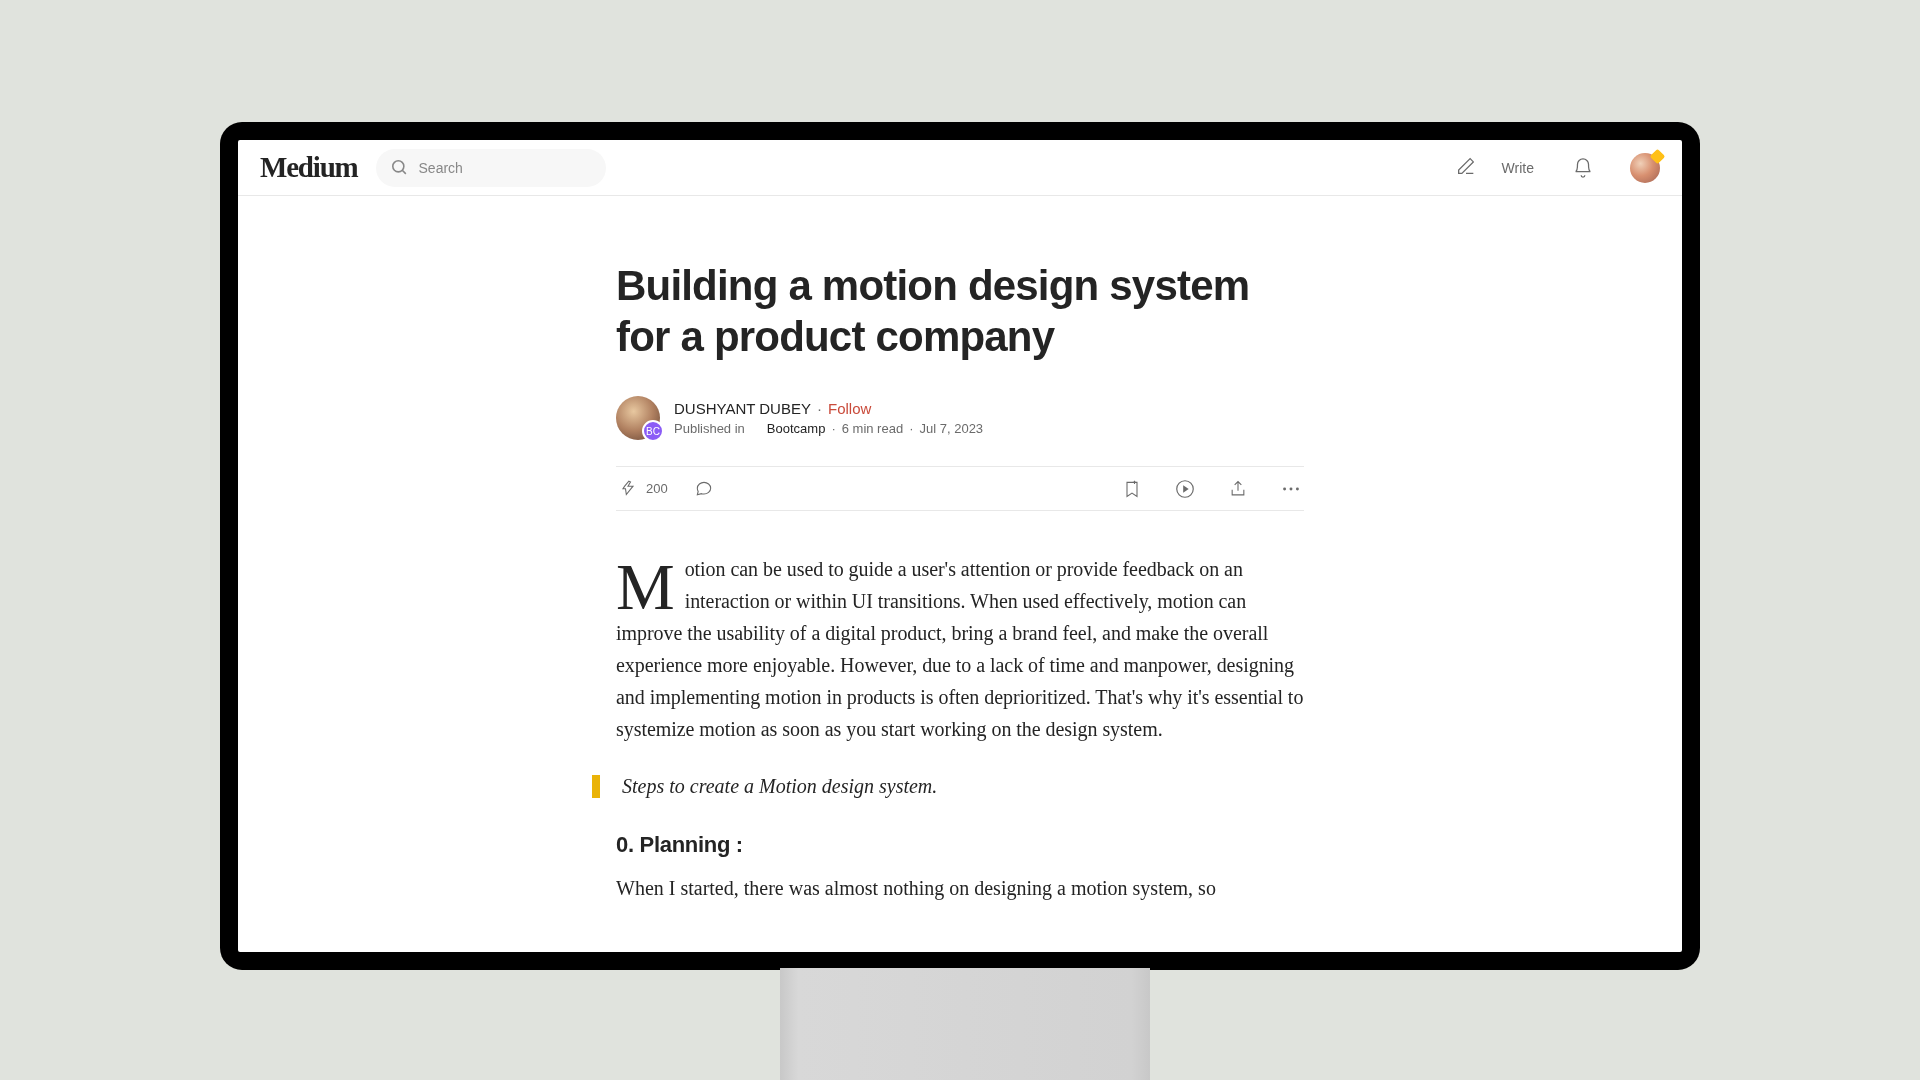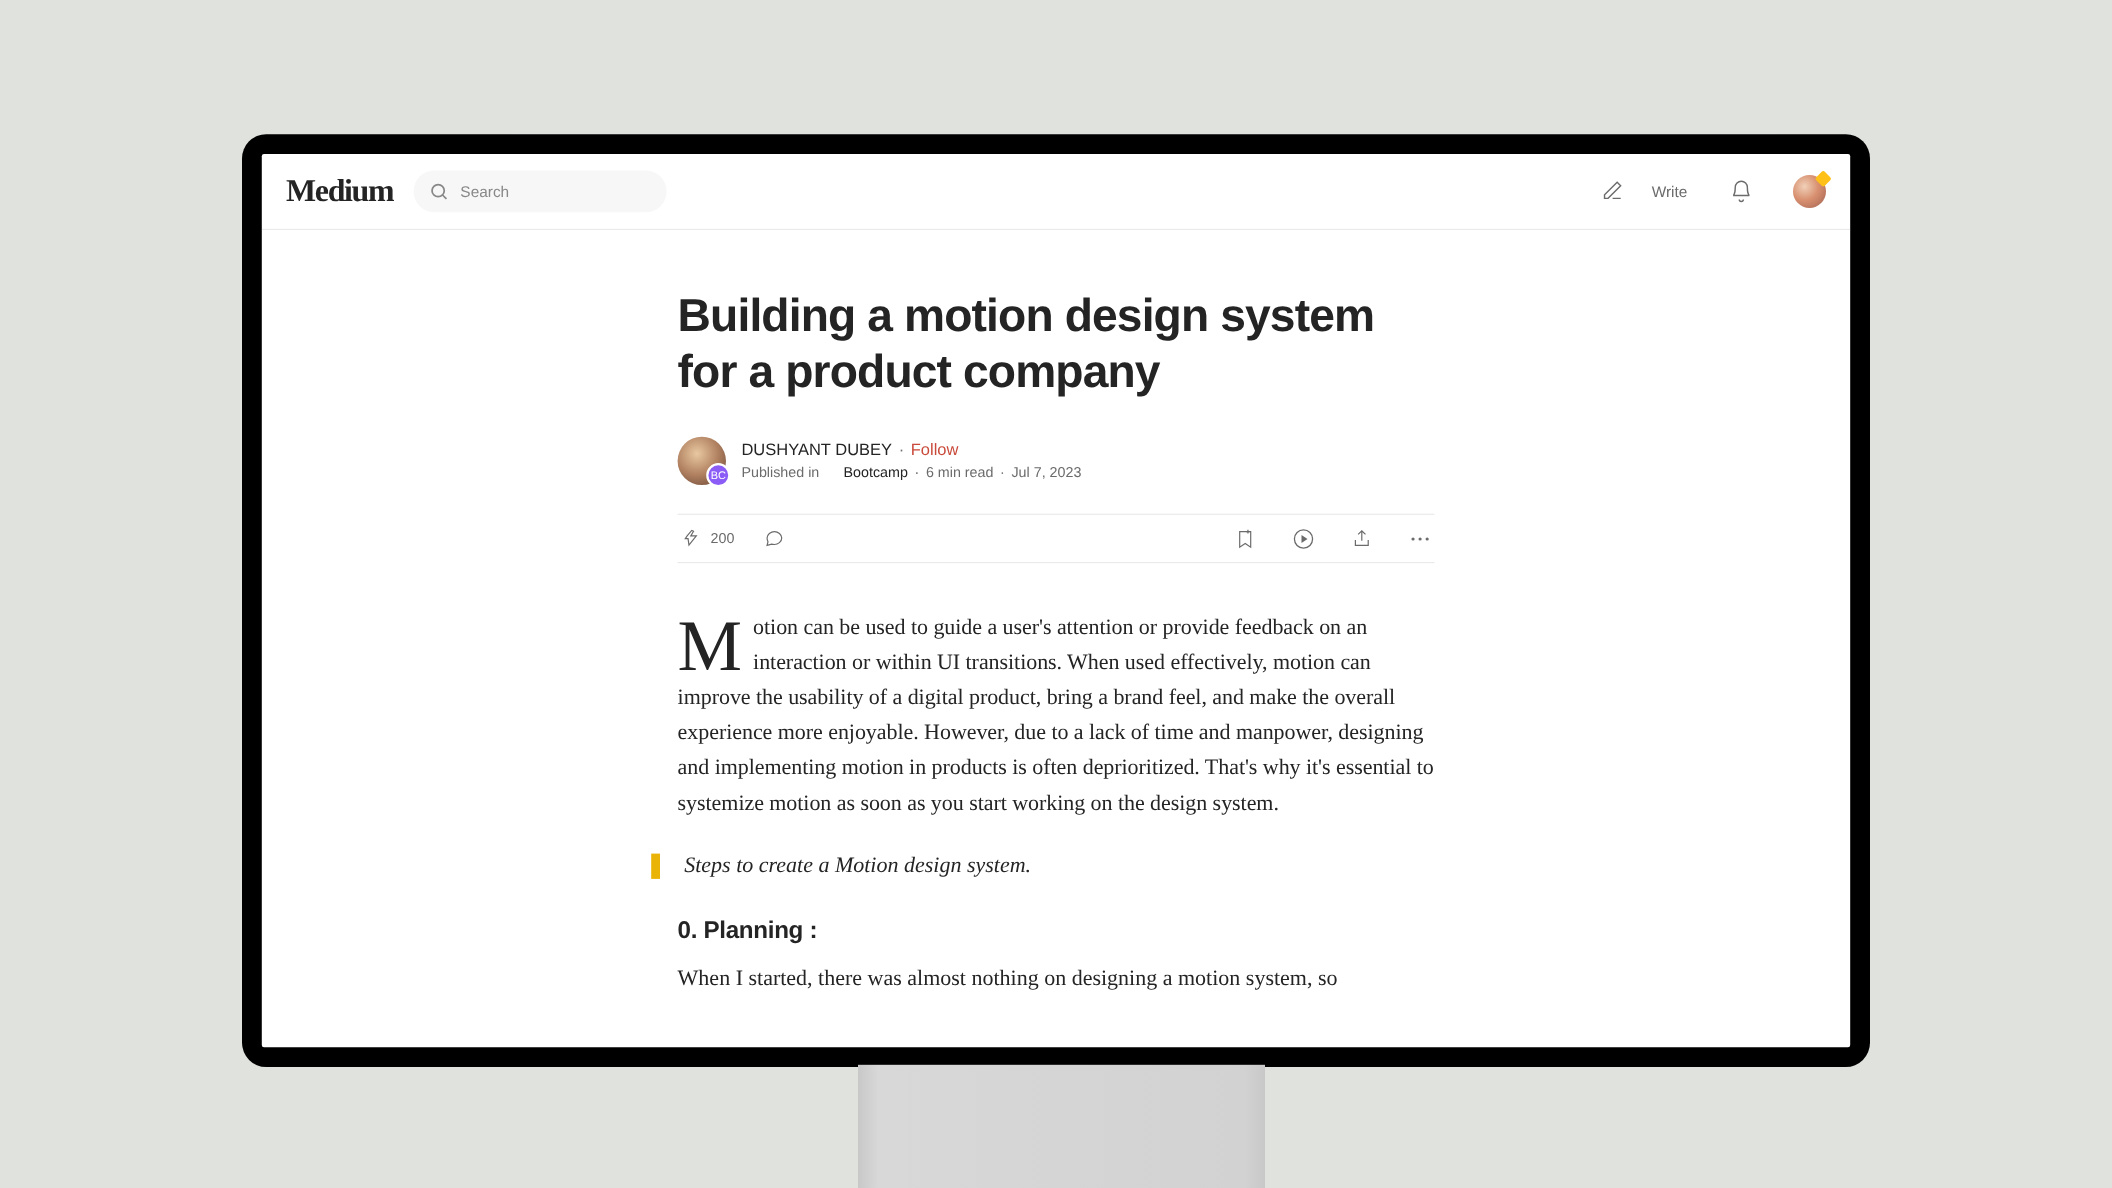--- a/index.html
+++ b/index.html
@@ -30,21 +30,21 @@
   background: linear-gradient(90deg, #c8c8c8 0%, #d8d8d8 5%, #d2d2d2 95%, #c8c8c8 100%);
 }
 .screen {
   width: 100%;
   height: 100%;
   background: #fff;
   overflow: hidden;
   border-radius: 2px;
 }
 .topbar {
-  height: 69px;
+  height: 56px;
   border-bottom: 1px solid #e8e8e8;
   display: flex;
   align-items: center;
   padding: 16px 22px;
   gap: 18px;
 }
 .logo {
   font-family: Georgia, "Times New Roman", serif;
   font-weight: 700;
   font-size: 29px;
@@ -102,21 +102,21 @@
   right: -3px;
   width: 11px;
   height: 11px;
   background: #ffc017;
   border-radius: 2px;
   transform: rotate(45deg);
 }
 .content {
   padding: 48px 0 0;
   max-width: 688px;
-  margin: 4px auto;
+  margin: 16px auto;
 }
 .title {
   font-family: -apple-system, BlinkMacSystemFont, "Segoe UI", Helvetica, sans-serif;
   font-size: 42px;
   font-weight: 800;
   line-height: 1.22;
   letter-spacing: -0.8px;
   color: #242424;
   margin-bottom: 34px;
 }

